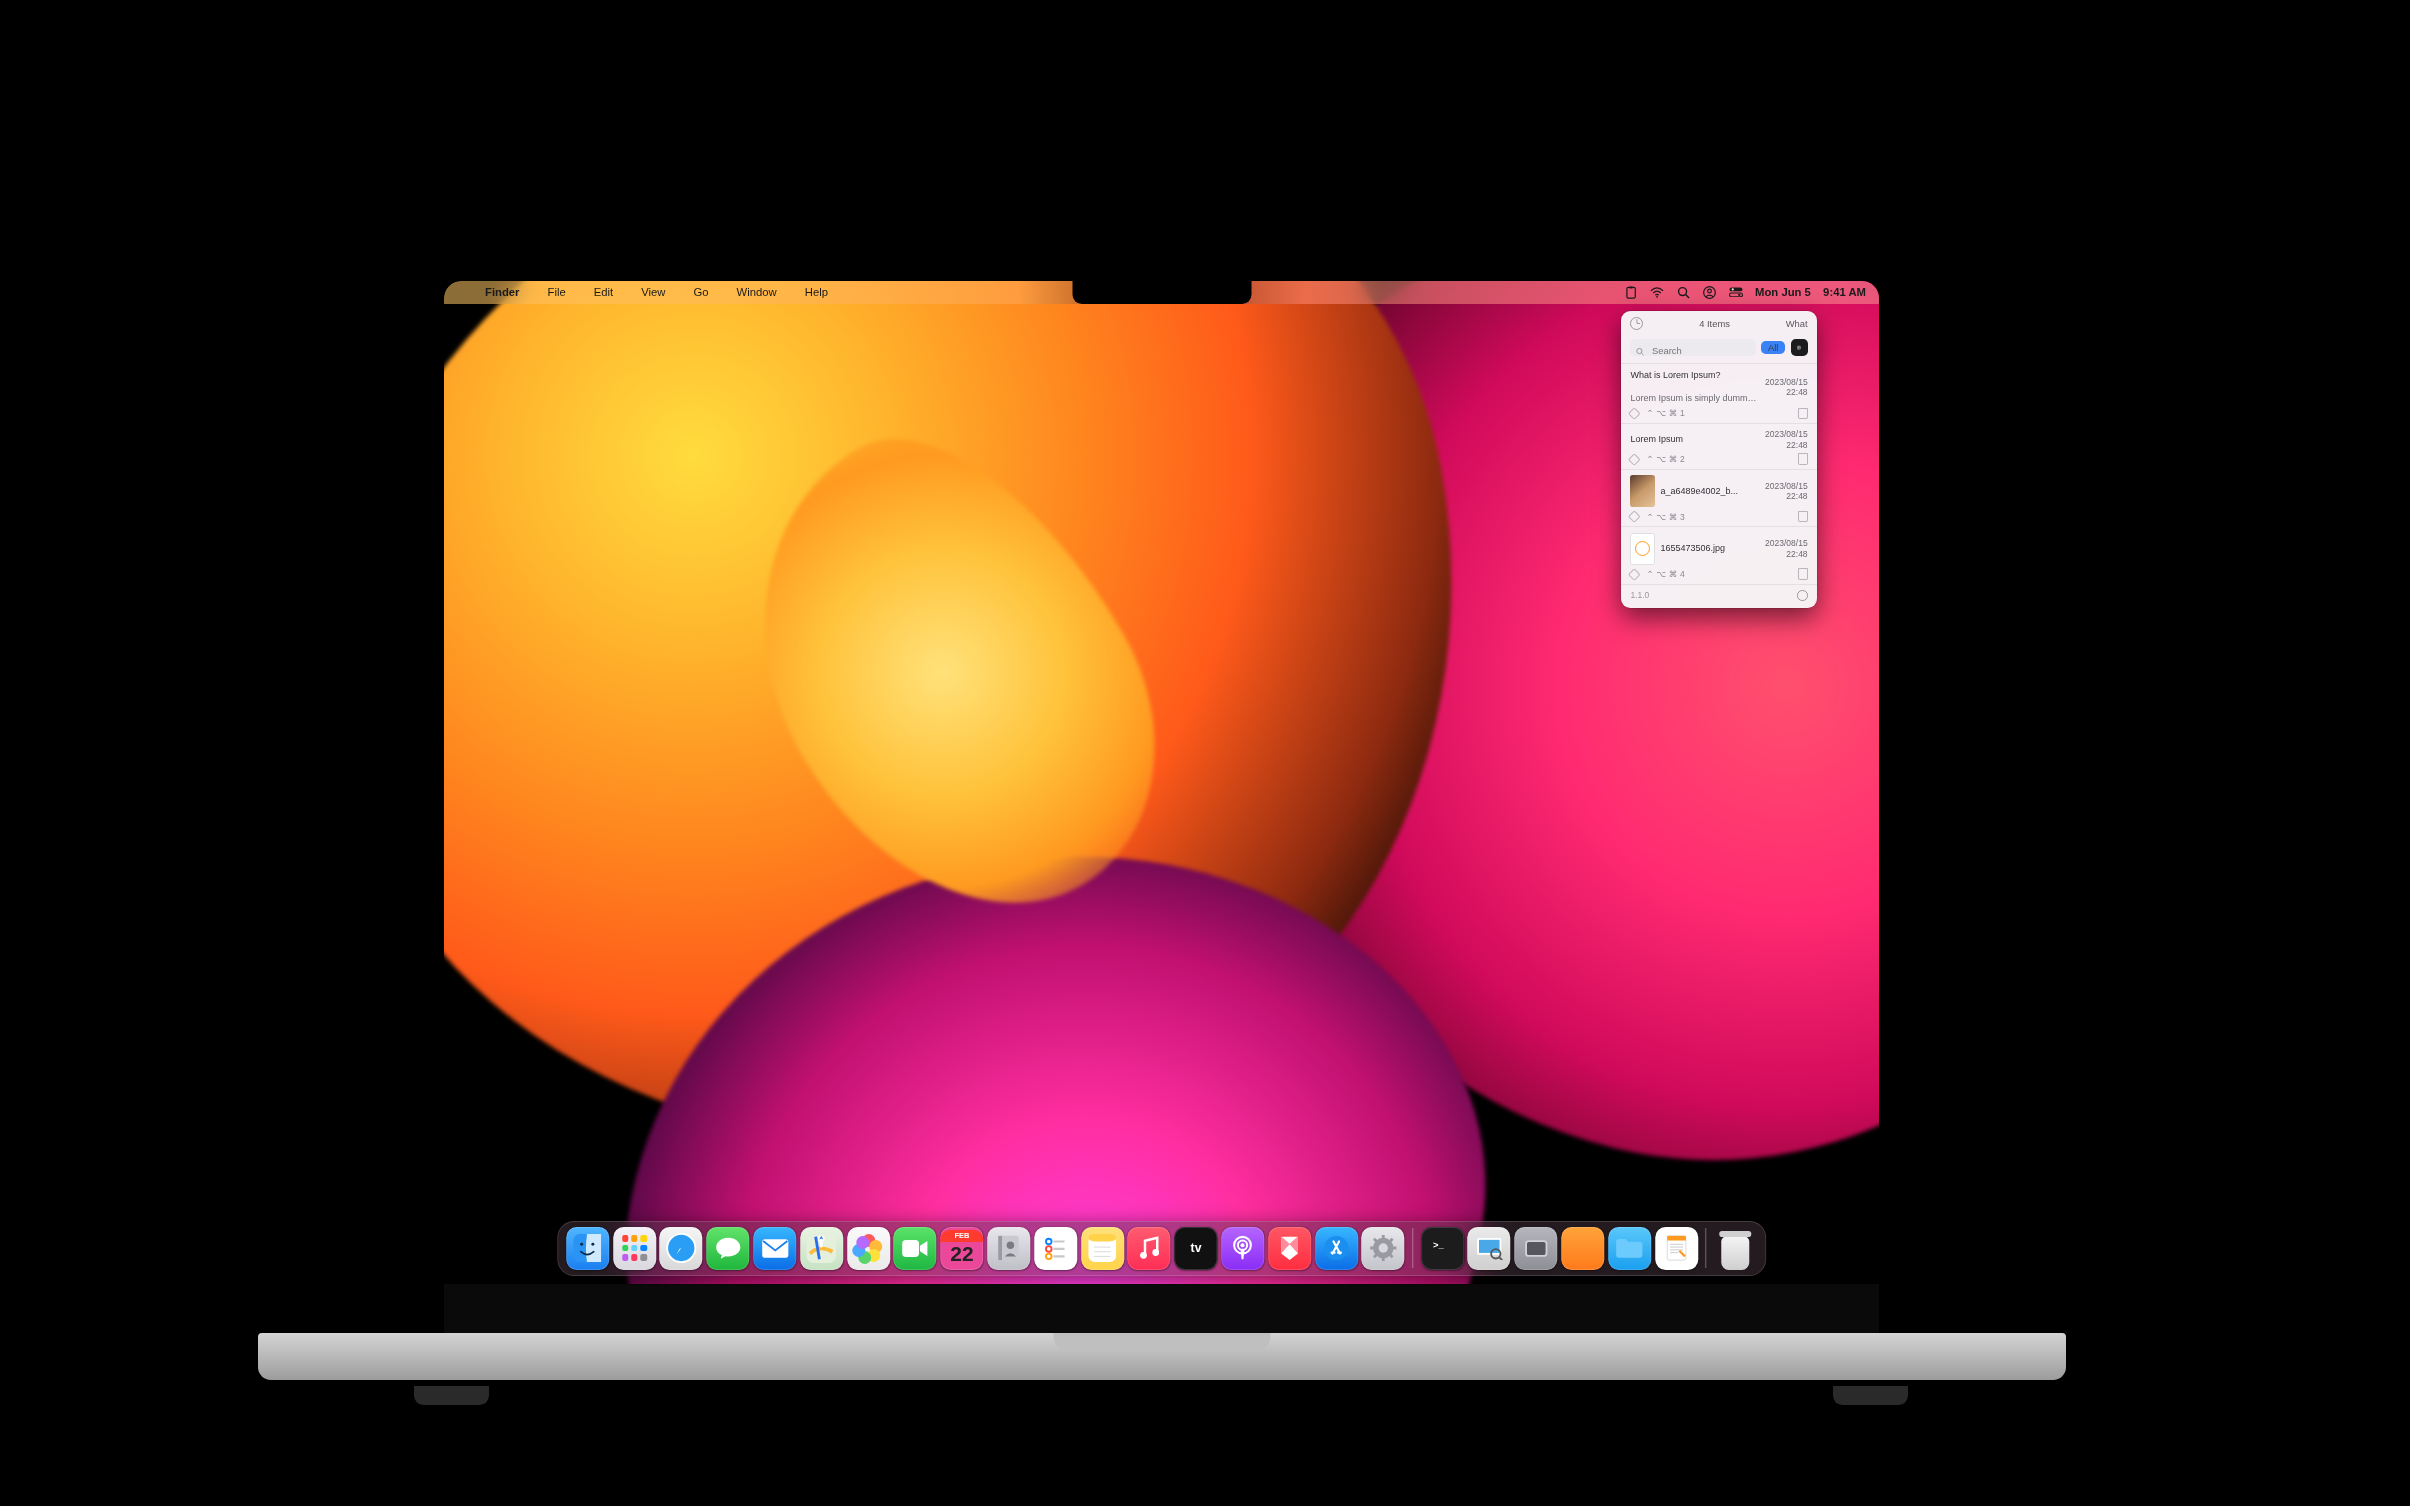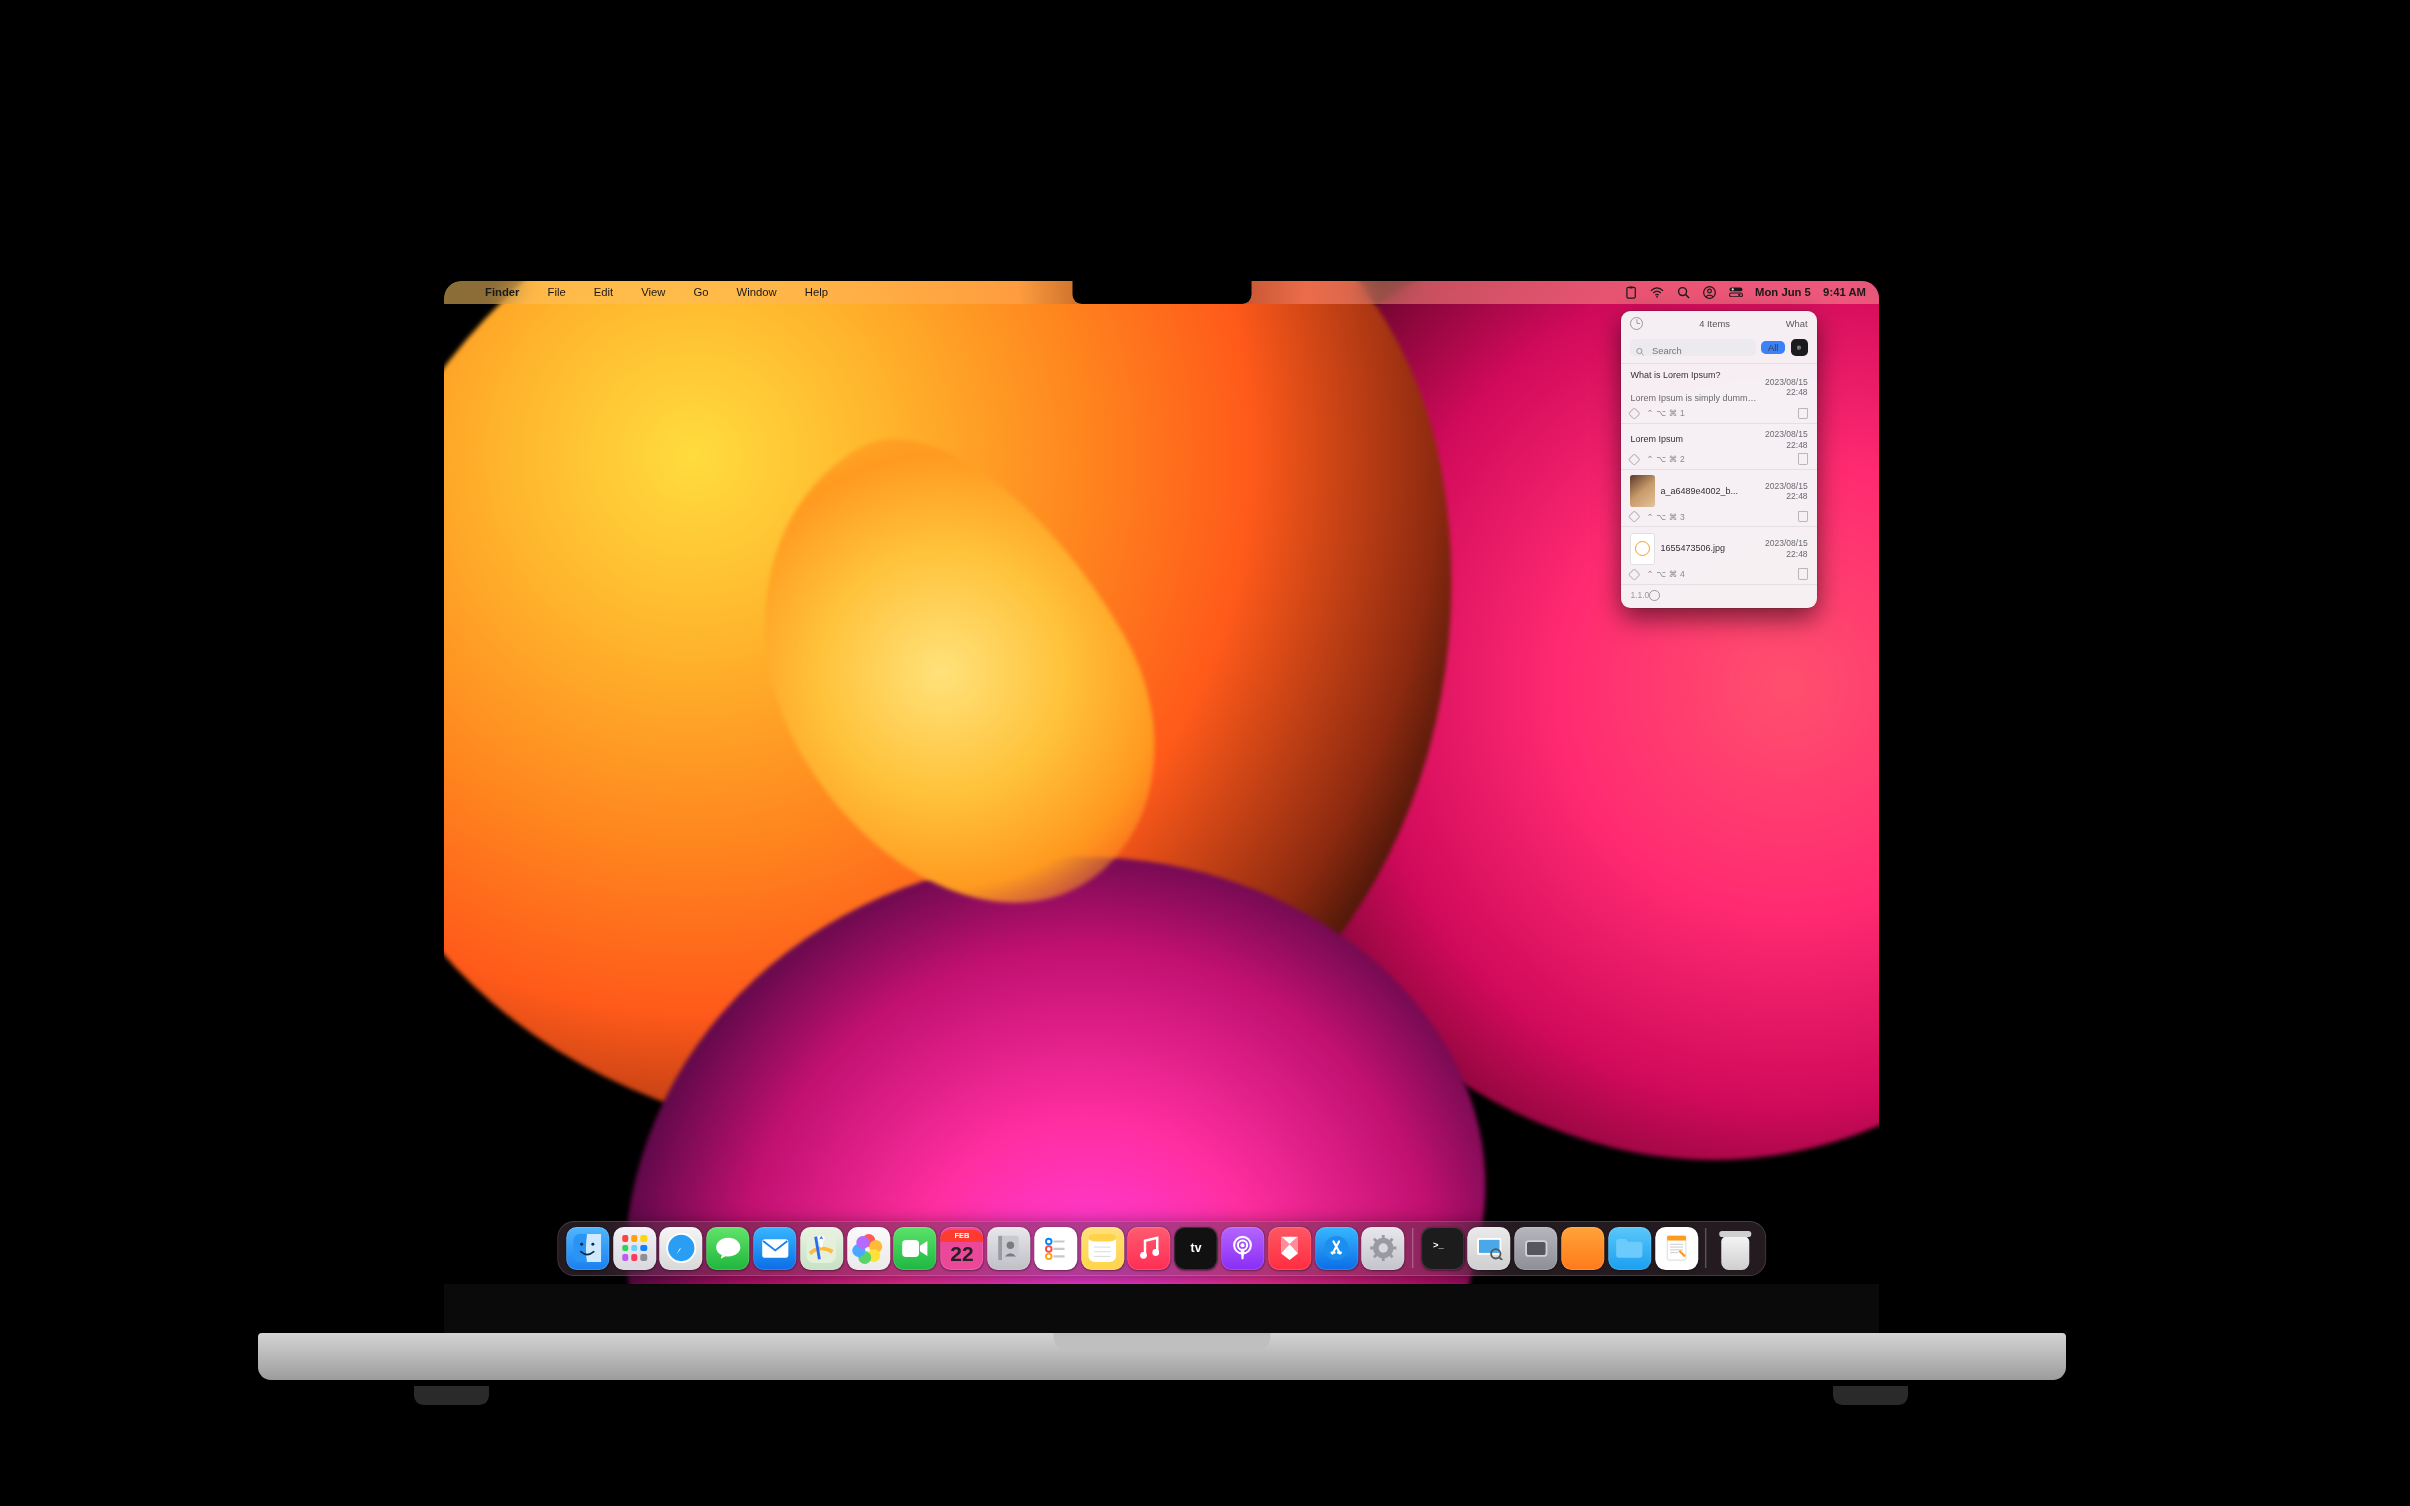--- a/index.html
+++ b/index.html
@@ -171,21 +171,21 @@
 .clip .thumb.img2::after { content:""; width:13px; height:13px; border:1.9px solid #ff9a20; border-radius:50%; }
 .clip .body { flex:1; min-width:0; font-size:9px; color:#313135; line-height:1.25; }
 .clip .body .title { font-weight:500; }
 .clip .body .sub { color:#6a6a70; }
 .clip .meta { text-align:right; font-size:8.5px; color:#6a6a70; line-height:1.2; }
 .clip .row2 { display:flex; align-items:center; justify-content:space-between; margin-top:3.8px; color:#8a8a90; font-size:8.5px; letter-spacing:0.2px; }
 .clip .row2 .keys { display:flex; gap:7.5px; align-items:center; }
 .clip .pin { width:8.5px; height:8.5px; border:1.1px solid #b6b6bc; border-radius:1.9px; transform:rotate(45deg); display:inline-block; }
 .clip .trash-ic { width:9.4px; height:11.3px; border:1.1px solid #b6b6bc; border-top-width:1.9px; border-radius:0.9px 0.9px 1.9px 1.9px; display:inline-block; }
 
-.panel-foot { display:flex; align-items:center; padding:5.6px 9.4px 7.5px; color:#9a9aa0; font-size:8.5px; border-top:0.9px solid rgba(0,0,0,.07); }
+.panel-foot { display:flex; align-items:center; justify-content:space-between; padding:5.6px 9.4px 7.5px; color:#9a9aa0; font-size:8.5px; border-top:0.9px solid rgba(0,0,0,.07); }
 .panel-foot .gear { width:10.4px; height:10.4px; border:1.2px solid #9a9aa0; border-radius:50%; position:relative; }
 
 .ellipsis { overflow:hidden; text-overflow:ellipsis; white-space:nowrap; max-width:100%; display:block; }
 
 svg { display:block; }
 </style>
 </head>
 <body>
 
 <div class="screen-wrap">

